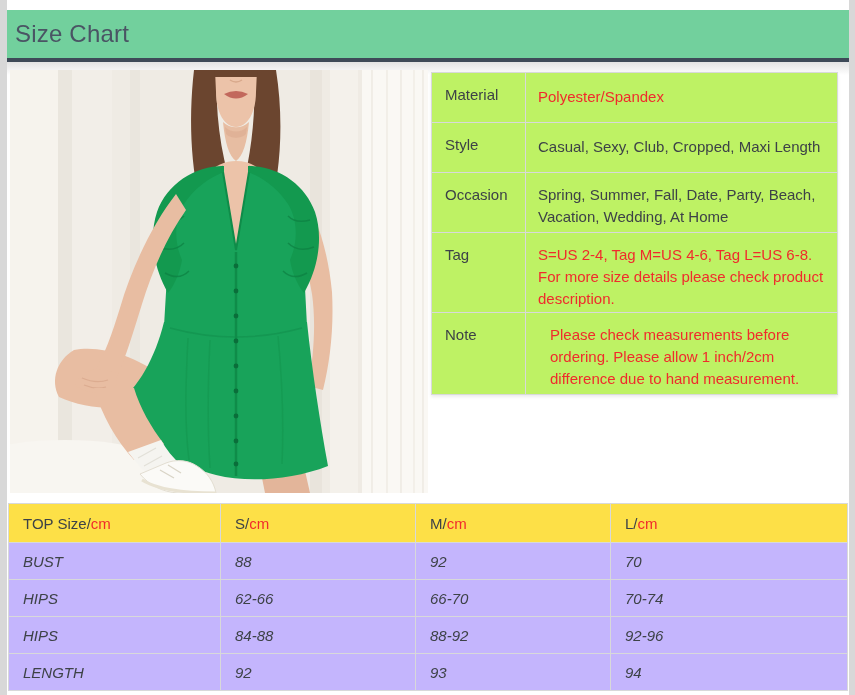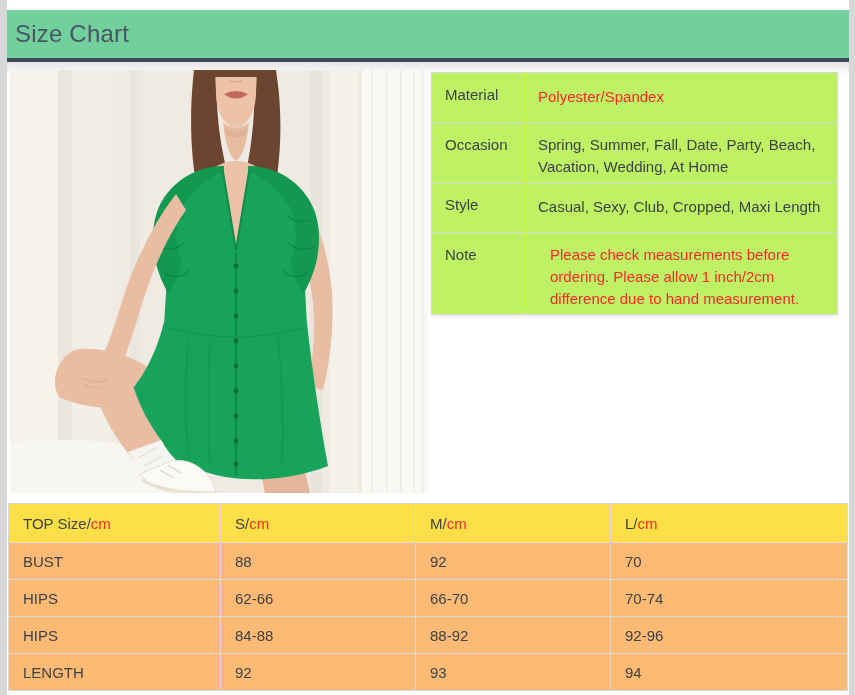--- a/index.html
+++ b/index.html
@@ -68,21 +68,21 @@
     background:#fff;
   }
   .size-table th,.size-table td{
     border:1px solid #d8d9da;
     font-size:15px;font-weight:normal;
     color:#3d4247;text-align:left;
     padding:0 4px 0 14px;
     overflow:hidden;white-space:nowrap;
   }
   .size-table th{height:38px;background:#fde047;}
-  .size-table td{height:36px;background:#fdba74;}
+  .size-table td{height:36px;background:#c4b5fd;font-style:italic;}
   .red{color:#f02b2c;}
 </style>
 </head>
 <body>
 
 <div class="viewport">
   <div class="sheet">
 
     <div class="title-bar">
       <span class="title">Size Chart</span>
@@ -167,27 +167,31 @@
           <path d="M132,410 C148,420 175,423 206,423" stroke="#e8e2d2" stroke-width="3" fill="none"></path>
         </g>
       </svg>
     </div>
 
     <div class="details">
       <div class="drow" style="height:50px">
         <div class="dlabel">Material</div>
         <div class="dvalue red">Polyester/Spandex</div>
       </div>
+      <div class="drow" style="height:50px">
+        <div class="dlabel">Style</div>
+        <div class="dvalue">Casual, Sexy, Club, Cropped, Maxi Length</div>
+      </div>
       <div class="drow tall" style="height:60px">
         <div class="dlabel">Occasion</div>
         <div class="dvalue">Spring, Summer, Fall, Date, Party, Beach, Vacation, Wedding, At Home</div>
       </div>
-      <div class="drow" style="height:50px">
-        <div class="dlabel">Style</div>
-        <div class="dvalue">Casual, Sexy, Club, Cropped, Maxi Length</div>
+      <div class="drow tall" style="height:80px">
+        <div class="dlabel">Tag</div>
+        <div class="dvalue red">S=US 2-4, Tag M=US 4-6, Tag L=US 6-8. For more size details please check product description.</div>
       </div>
       <div class="drow tall" style="height:81px">
         <div class="dlabel">Note</div>
         <div class="dvalue red">Please check measurements before ordering. Please allow 1 inch/2cm difference due to hand measurement.</div>
       </div>
     </div>
 
     <table class="size-table">
       <colgroup>
           <col style="width:212px">

